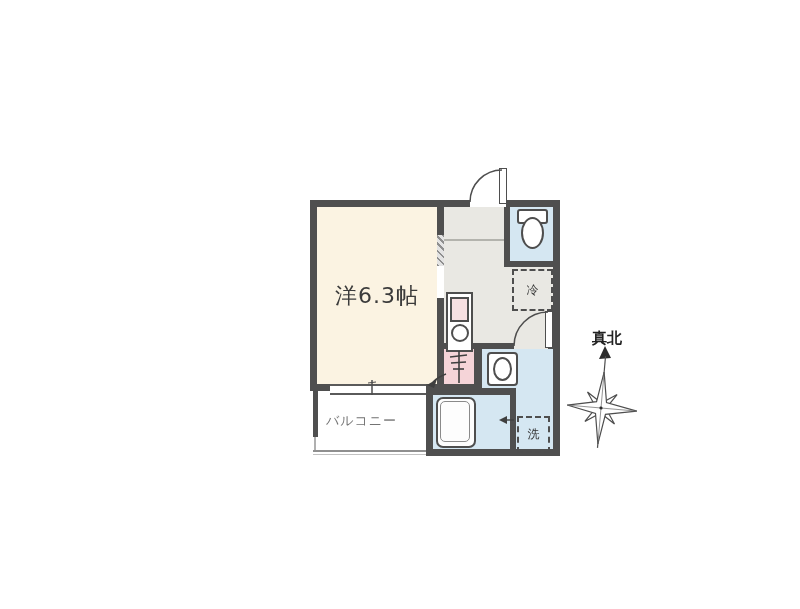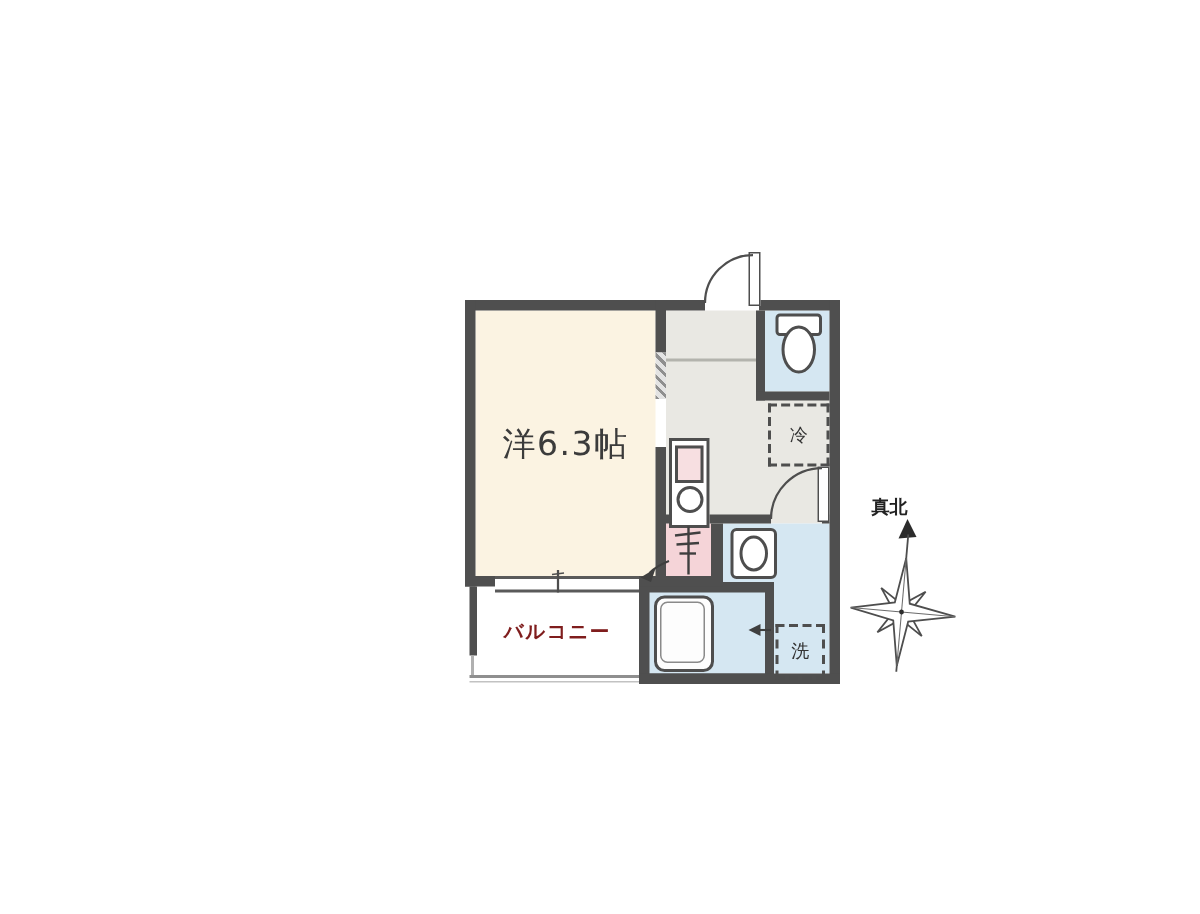--- a/index.html
+++ b/index.html
@@ -86,22 +86,22 @@
   </div>
 
   <div class="dashedbox" style="left:517px;top:416px;width:29px;height:33px;">
     <span>洗</span>
   </div>
 
   <div class="abs" style="left:499px;top:168px;width:6px;height:34px;background:#fff;border:1.5px solid #4e4e4e;"></div>
   <div class="abs" style="left:545px;top:311px;width:6px;height:35px;background:#fff;border:1.5px solid #4e4e4e;"></div>
 
   <div class="abs label" style="left:317px;top:207px;width:120px;height:177px;font-size:22px;letter-spacing:1px;">洋6.3帖</div>
-  <div class="abs label" style="left:317px;top:391px;width:109px;height:59px;font-size:13px;color:#7f1d1d;letter-spacing:1px;font-weight:bold;">バルコニー</div>
-  <div class="abs label" style="left:577px;top:331px;width:32px;height:14px;font-size:12px;font-weight:bold;color:#222;">真北</div>
+  <div class="abs label" style="left:307px;top:391px;width:109px;height:59px;font-size:13px;color:#737373;letter-spacing:1px;">バルコニー</div>
+  <div class="abs label" style="left:591px;top:331px;width:32px;height:14px;font-size:15px;font-weight:bold;color:#222;">真北</div>
 
   <svg class="svg-overlay" width="800" height="609" viewBox="0 0 800 609">
 
     <path d="M 470 202 A 32 32 0 0 1 502 170" fill="none" stroke="#4e4e4e" stroke-width="1.5"></path>
 
     <path d="M 514 346 A 34 34 0 0 1 548 312" fill="none" stroke="#4e4e4e" stroke-width="1.5"></path>
 
     <g stroke="#3f3f3f" stroke-width="1.6">
       <line x1="459" y1="351" x2="459" y2="383"></line>
       <line x1="450" y1="357" x2="467" y2="355"></line>

